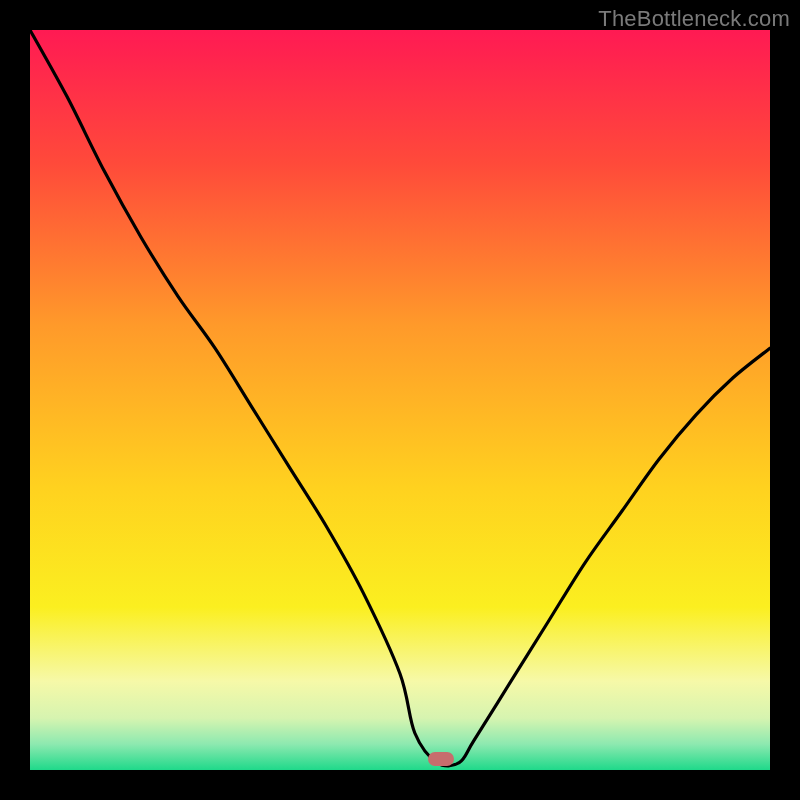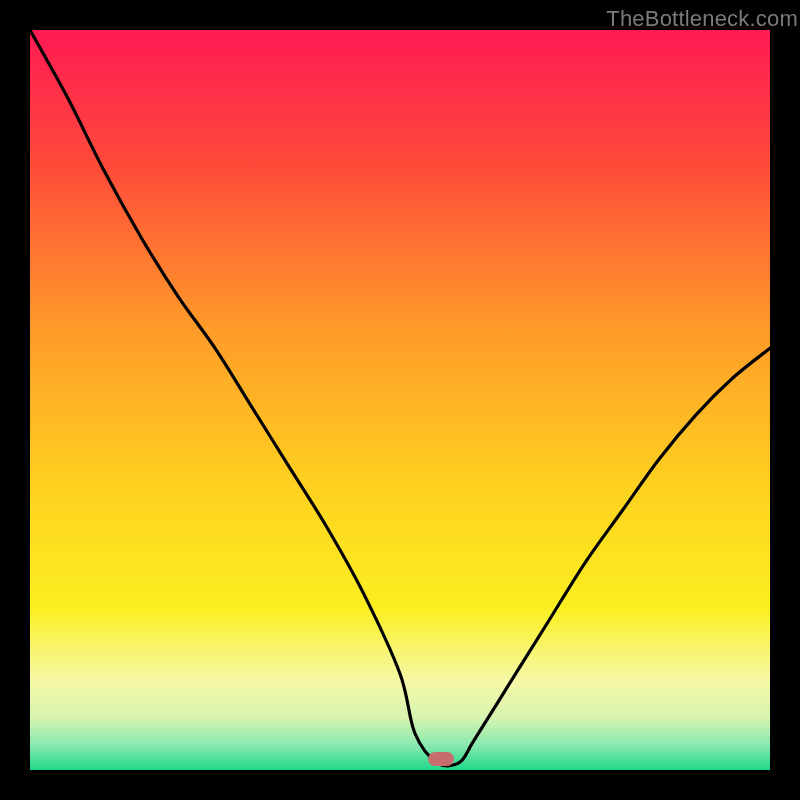--- a/index.html
+++ b/index.html
@@ -39,21 +39,21 @@
     height: 740px;
   }
   .marker {
     position: absolute;
     border-radius: 8px;
     background: #c76d6d;
   }
   .watermark {
     position: absolute;
     top: 6px;
-    right: 2px;
+    right: 10px;
     color: #7a7a7a;
     font-size: 22px;
     letter-spacing: 0.2px;
     font-weight: 500;
   }
 </style>
 </head>
 <body>
 
 <div class="container">

